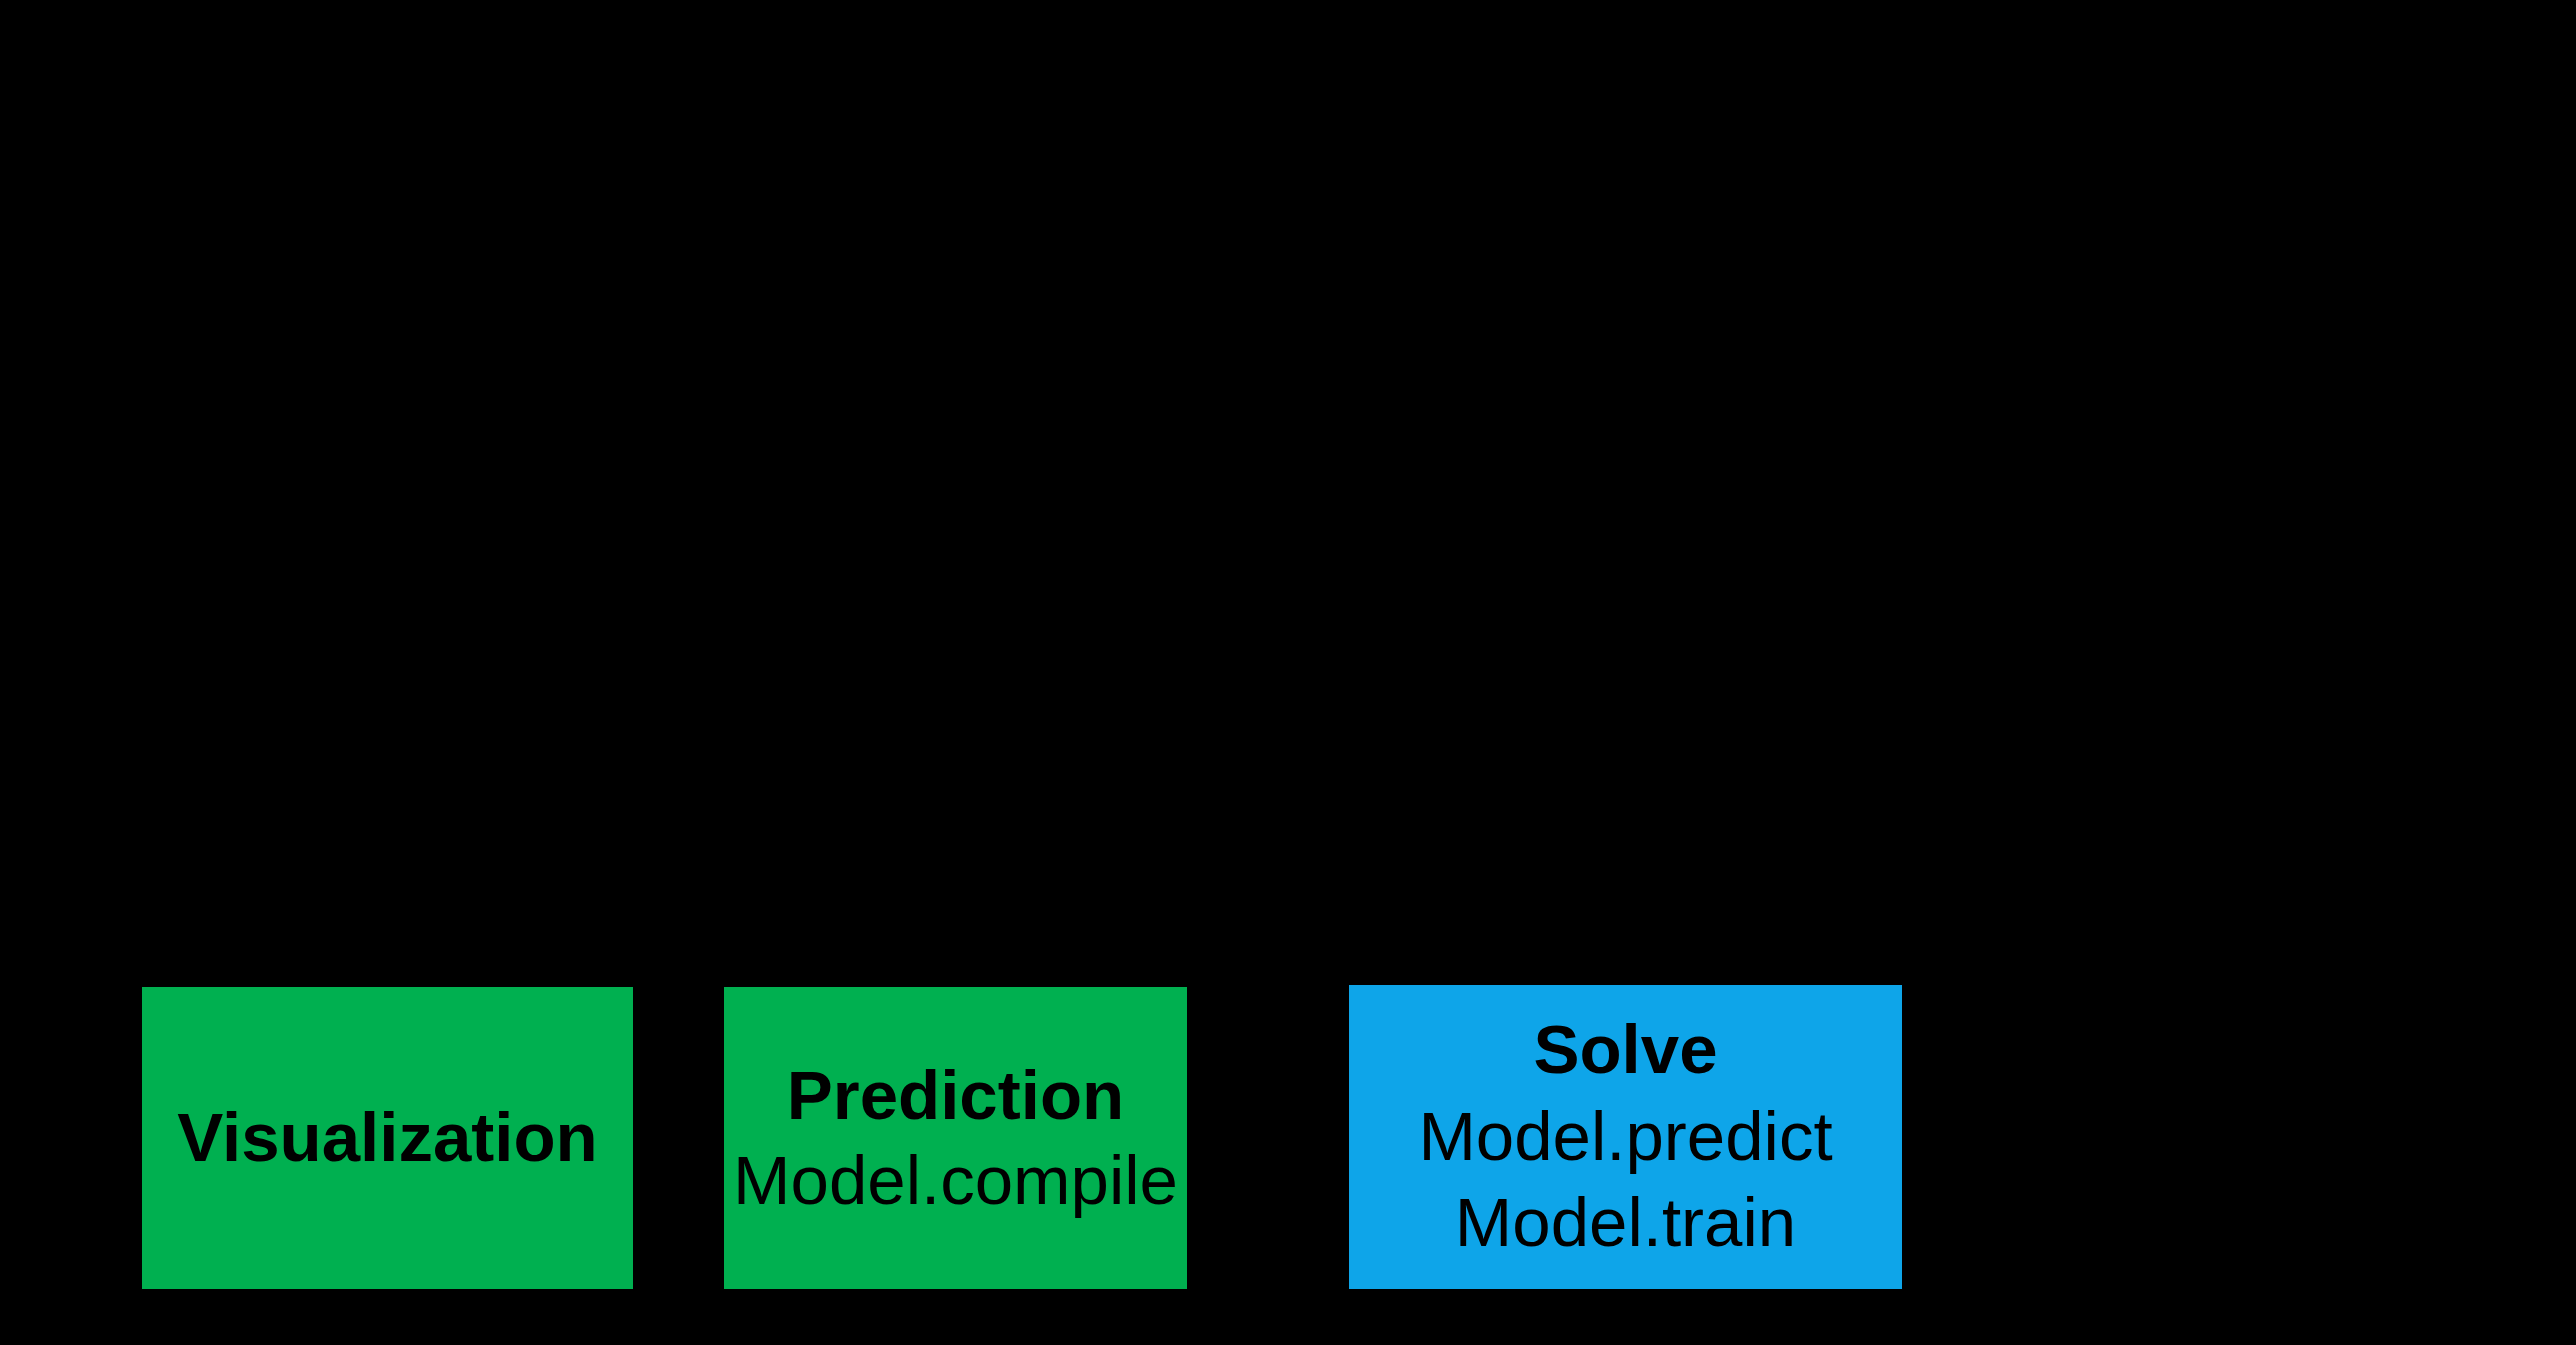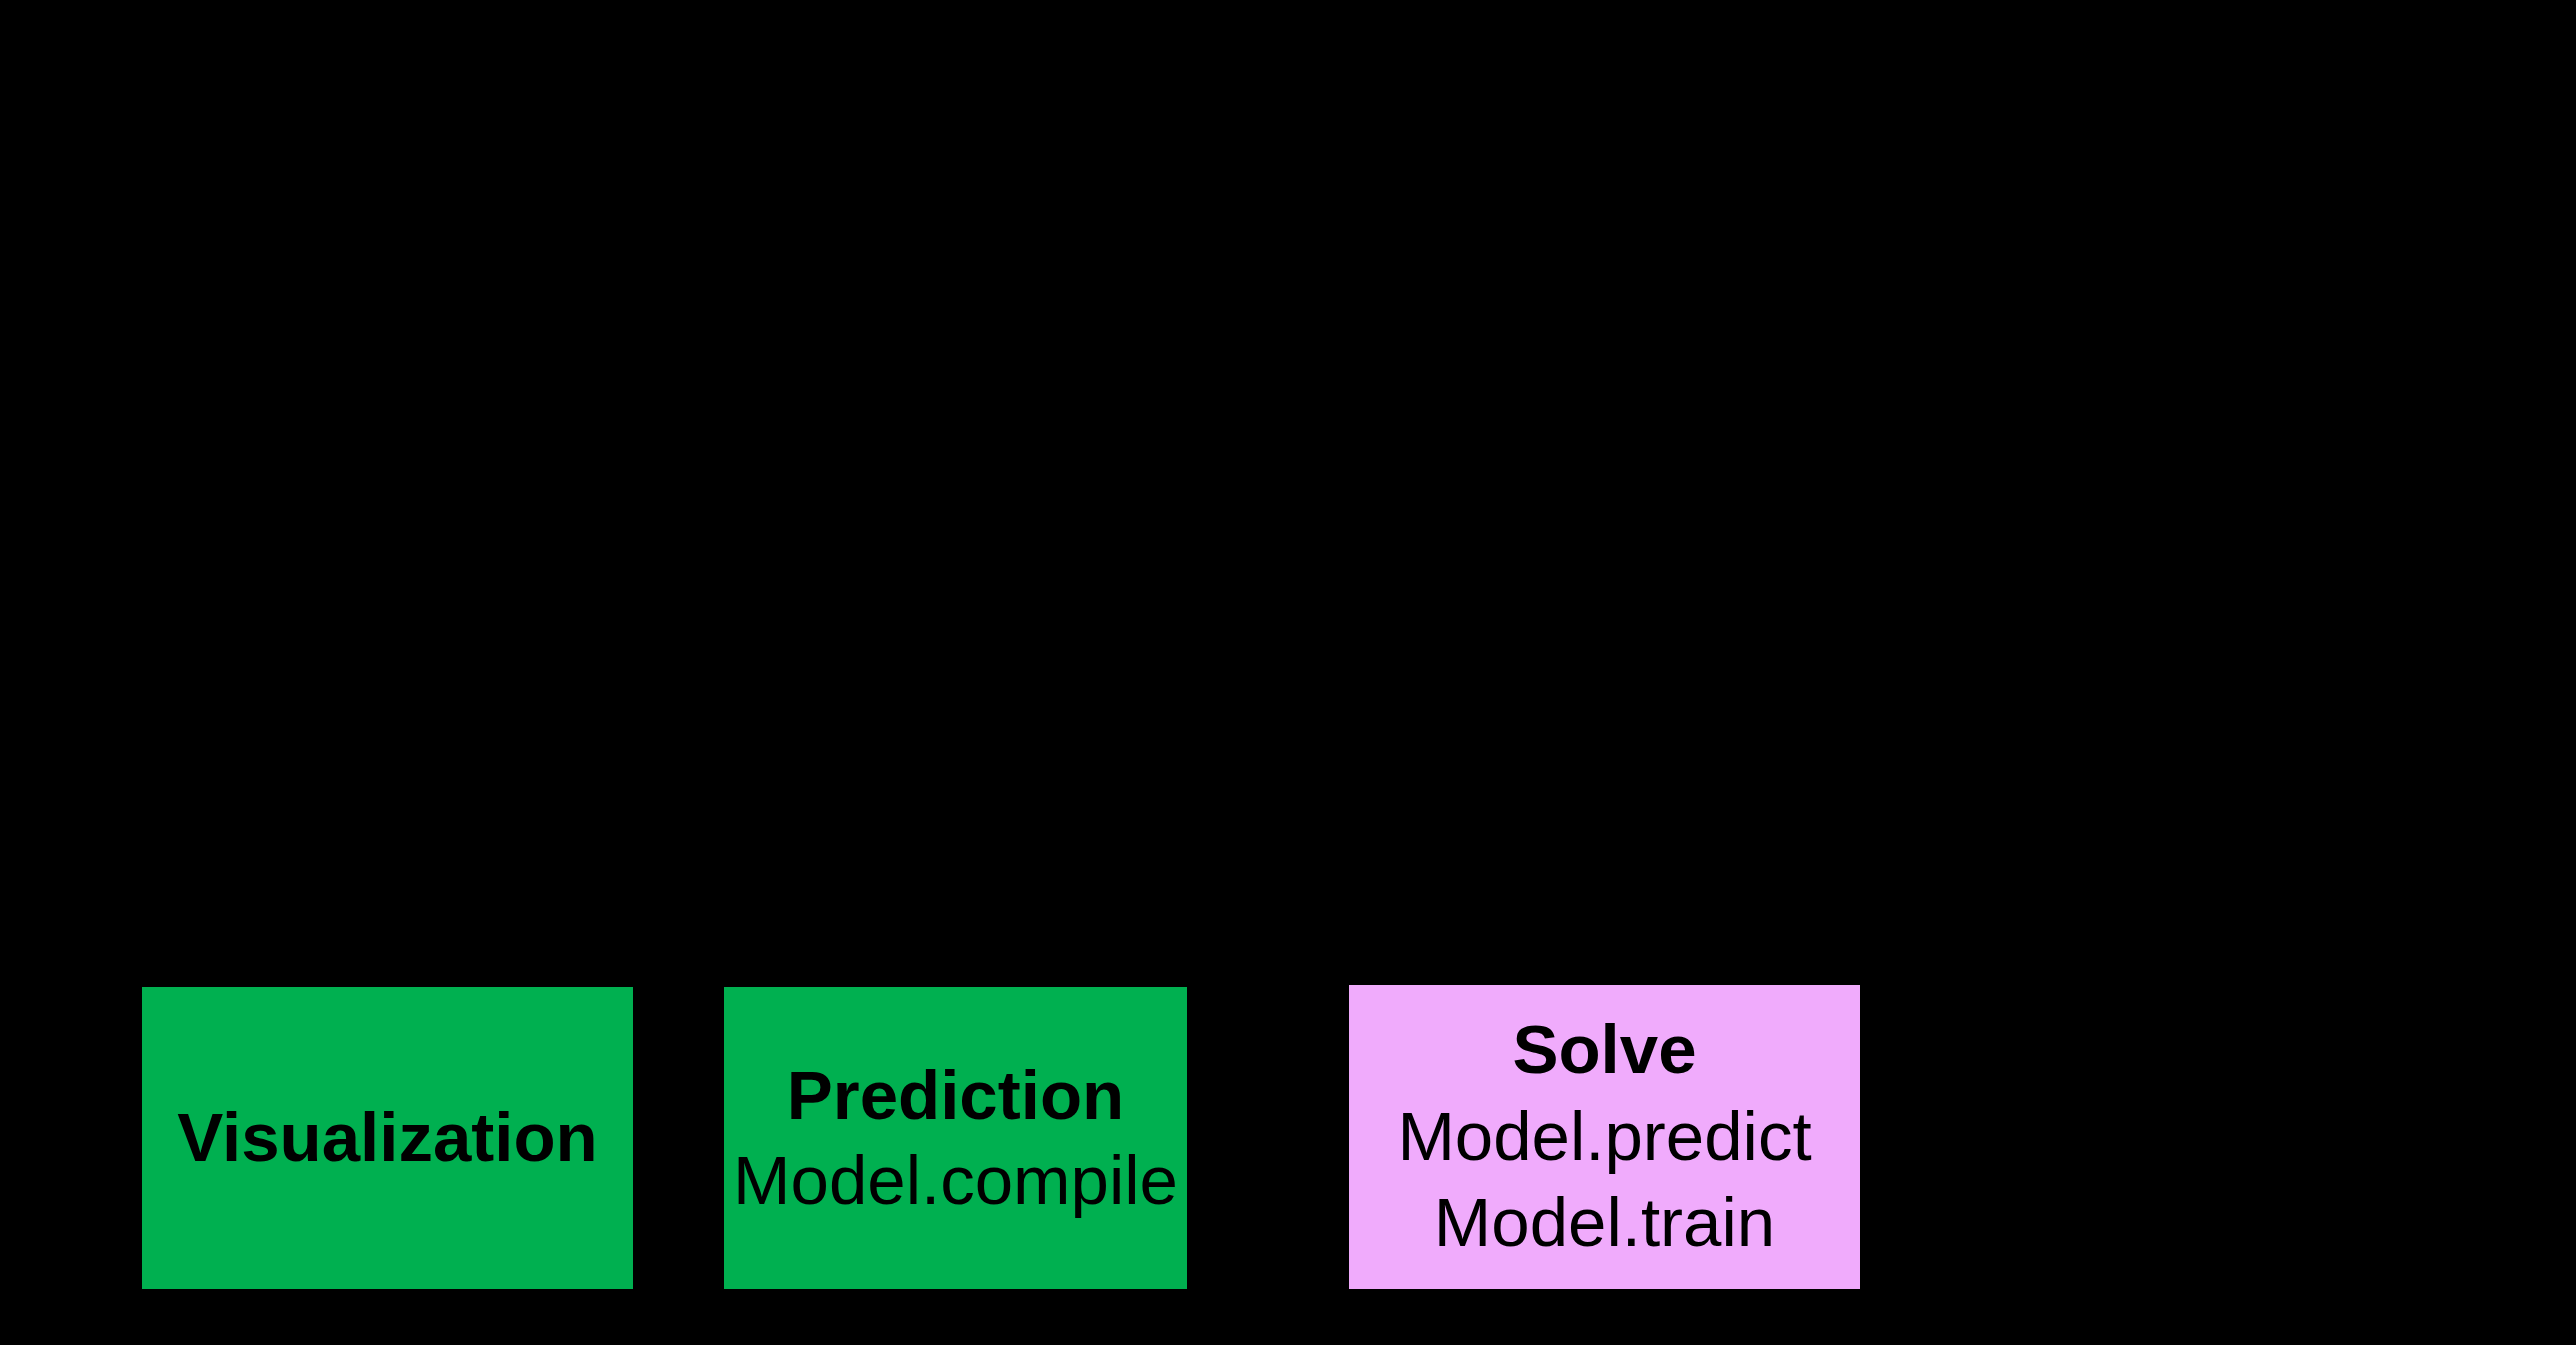--- a/index.html
+++ b/index.html
@@ -47,22 +47,22 @@
     font-size: 69px;
   }
   #node-prediction {
     left: 724px;  top: 987px;  width: 463px;  height: 302px;
     background: #00B050;
     font-size: 69px;
   }
   #node-prediction .ln.bold { margin-bottom: 3.8px; }
 
   #node-solve {
-    left: 1349px; top: 985px; width: 511px;  height: 304px;
-    background: #f0abfc;
+    left: 1349px; top: 985px; width: 553px;  height: 304px;
+    background: #0ea5e9;
     font-size: 69px;
     line-height: 1.26;
   }
   #node-model {
     left: 2005px; top: 1033px; width: 460px;  height: 212px;
     background: #00AEEF;
     font-size: 69px;
   }
   #node-model .ln.bold { margin-bottom: 1.9px; }
 </style>

